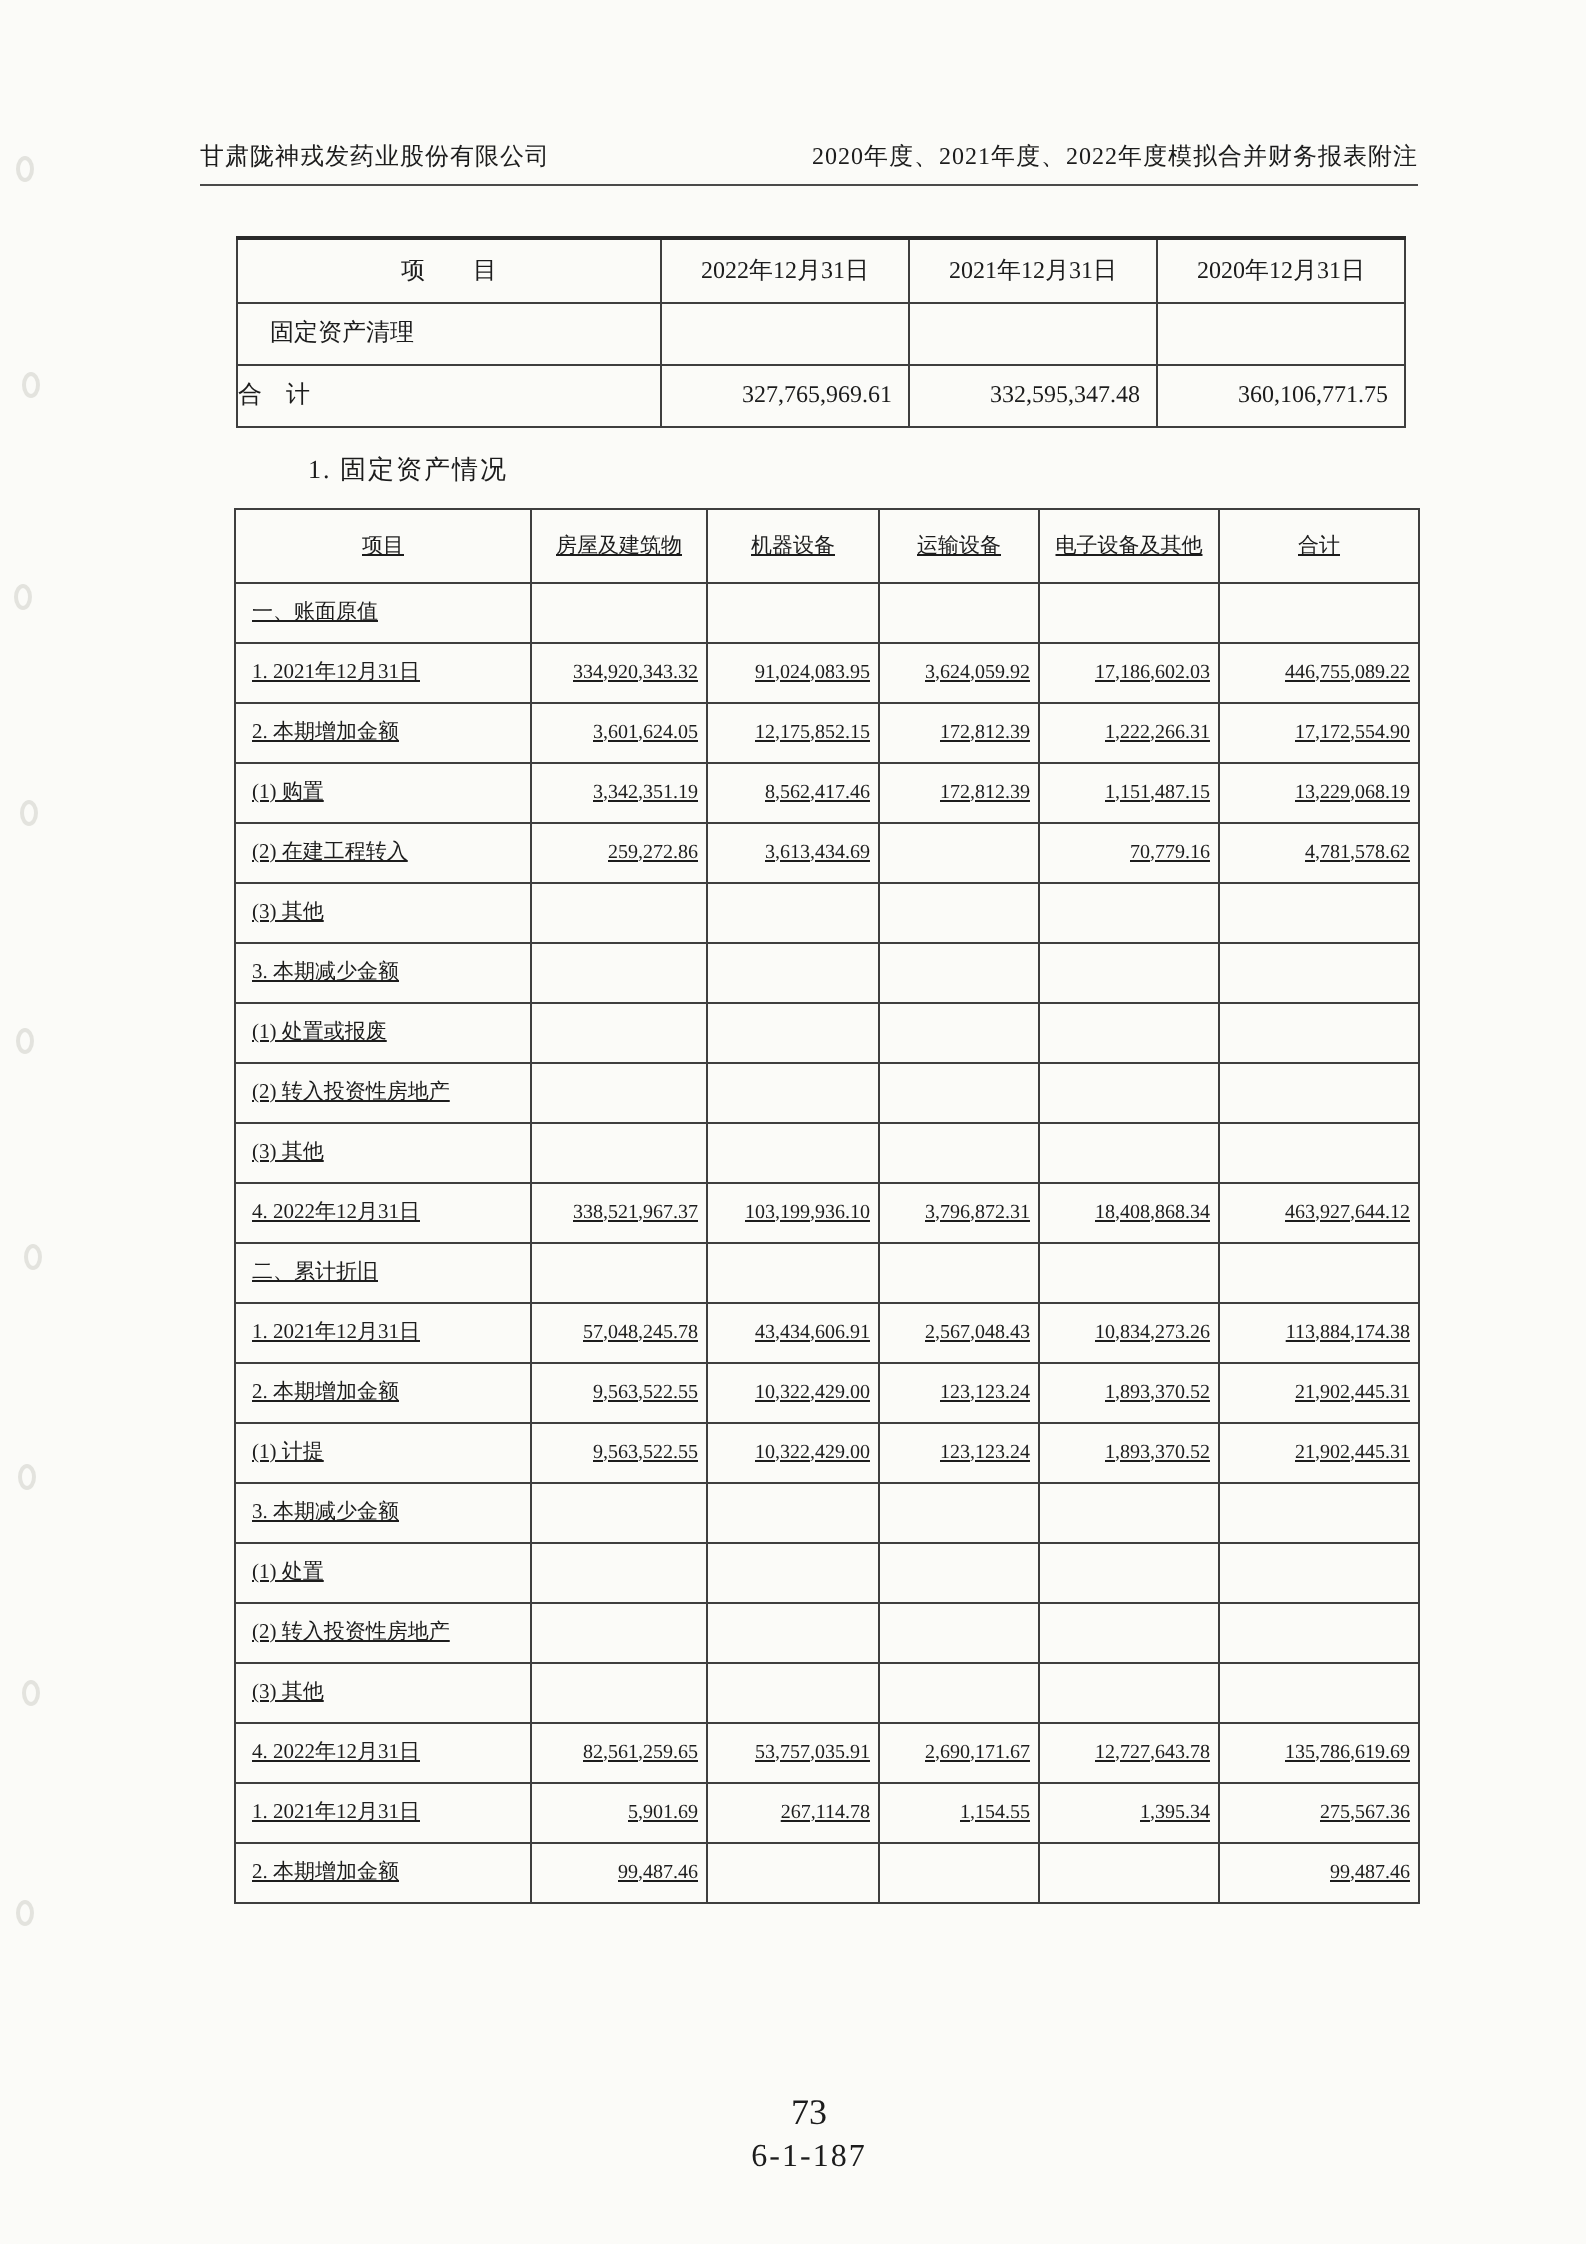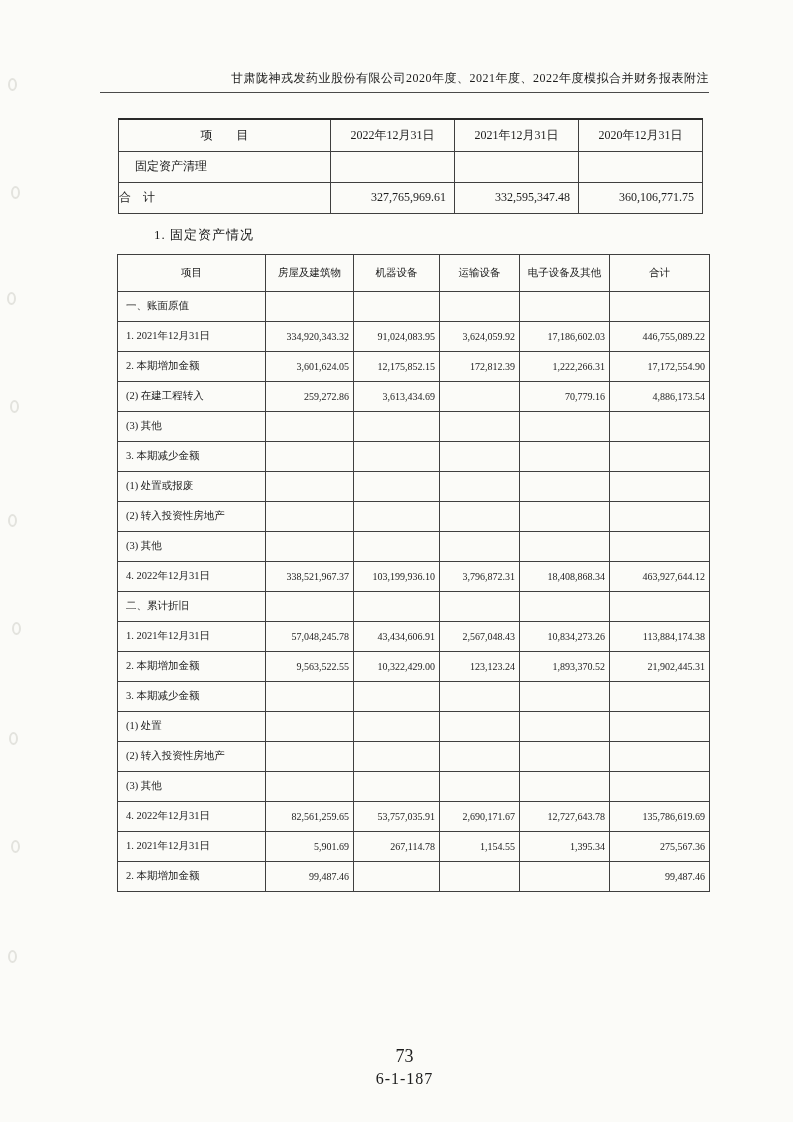--- a/index.html
+++ b/index.html
@@ -9,21 +9,21 @@
     font-family: "Liberation Serif", "DejaVu Serif", serif;
     color: #1c1c1c;
     position: relative;
     overflow: hidden;
   }
   .page { padding: 70px 84px 0 100px; }
 
   
   .doc-header {
     display: flex;
-    justify-content: flex-end;
+    justify-content: space-between;
     align-items: flex-end;
     border-bottom: 1px solid #4a4a4a;
     padding-bottom: 5px;
     font-size: 12px;
     letter-spacing: 0.5px;
   }
   .doc-header .company { white-space: nowrap; }
   .doc-header .report-title { white-space: nowrap; }
 
   
@@ -54,20 +54,21 @@
   .section-title {
     margin: 12px 0 0 54px;
     font-size: 13px;
     letter-spacing: 1px;
   }
 
   .detail-table {
     width: 592px;
     margin: 10px 0 0 17px;
     font-size: 10px;
+    text-decoration: underline;
   }
   .detail-table thead th { height: 37px; font-size: 10.5px; }
   .detail-table thead th:nth-child(1) { width: 148px; }
   .detail-table thead th:nth-child(2) { width: 88px; }
   .detail-table thead th:nth-child(3) { width: 86px; }
   .detail-table thead th:nth-child(4) { width: 80px; }
   .detail-table thead th:nth-child(5) { width: 90px; }
   .detail-table thead th:nth-child(6) { width: 100px; }
   .detail-table tbody td { height: 30px; }
   .detail-table td.num-cell { padding-right: 4px; }
@@ -172,26 +173,34 @@
         </tr>
         <tr>
           <td class="label-cell">2. 本期增加金额</td>
           <td class="num-cell">3,601,624.05</td>
           <td class="num-cell">12,175,852.15</td>
           <td class="num-cell">172,812.39</td>
           <td class="num-cell">1,222,266.31</td>
           <td class="num-cell">17,172,554.90</td>
         </tr>
         <tr>
+          <td class="label-cell">(1) 购置</td>
+          <td class="num-cell">3,342,351.19</td>
+          <td class="num-cell">8,562,417.46</td>
+          <td class="num-cell">172,812.39</td>
+          <td class="num-cell">1,151,487.15</td>
+          <td class="num-cell">13,229,068.19</td>
+        </tr>
+        <tr>
           <td class="label-cell">(2) 在建工程转入</td>
           <td class="num-cell">259,272.86</td>
           <td class="num-cell">3,613,434.69</td>
           <td class="num-cell"></td>
           <td class="num-cell">70,779.16</td>
-          <td class="num-cell">4,886,173.54</td>
+          <td class="num-cell">4,781,578.62</td>
         </tr>
         <tr>
           <td class="label-cell">(3) 其他</td>
           <td class="num-cell"></td>
           <td class="num-cell"></td>
           <td class="num-cell"></td>
           <td class="num-cell"></td>
           <td class="num-cell"></td>
         </tr>
         <tr>
@@ -252,20 +261,28 @@
         </tr>
         <tr>
           <td class="label-cell">2. 本期增加金额</td>
           <td class="num-cell">9,563,522.55</td>
           <td class="num-cell">10,322,429.00</td>
           <td class="num-cell">123,123.24</td>
           <td class="num-cell">1,893,370.52</td>
           <td class="num-cell">21,902,445.31</td>
         </tr>
         <tr>
+          <td class="label-cell">(1) 计提</td>
+          <td class="num-cell">9,563,522.55</td>
+          <td class="num-cell">10,322,429.00</td>
+          <td class="num-cell">123,123.24</td>
+          <td class="num-cell">1,893,370.52</td>
+          <td class="num-cell">21,902,445.31</td>
+        </tr>
+        <tr>
           <td class="label-cell">3. 本期减少金额</td>
           <td class="num-cell"></td>
           <td class="num-cell"></td>
           <td class="num-cell"></td>
           <td class="num-cell"></td>
           <td class="num-cell"></td>
         </tr>
         <tr>
           <td class="label-cell">(1) 处置</td>
           <td class="num-cell"></td>

